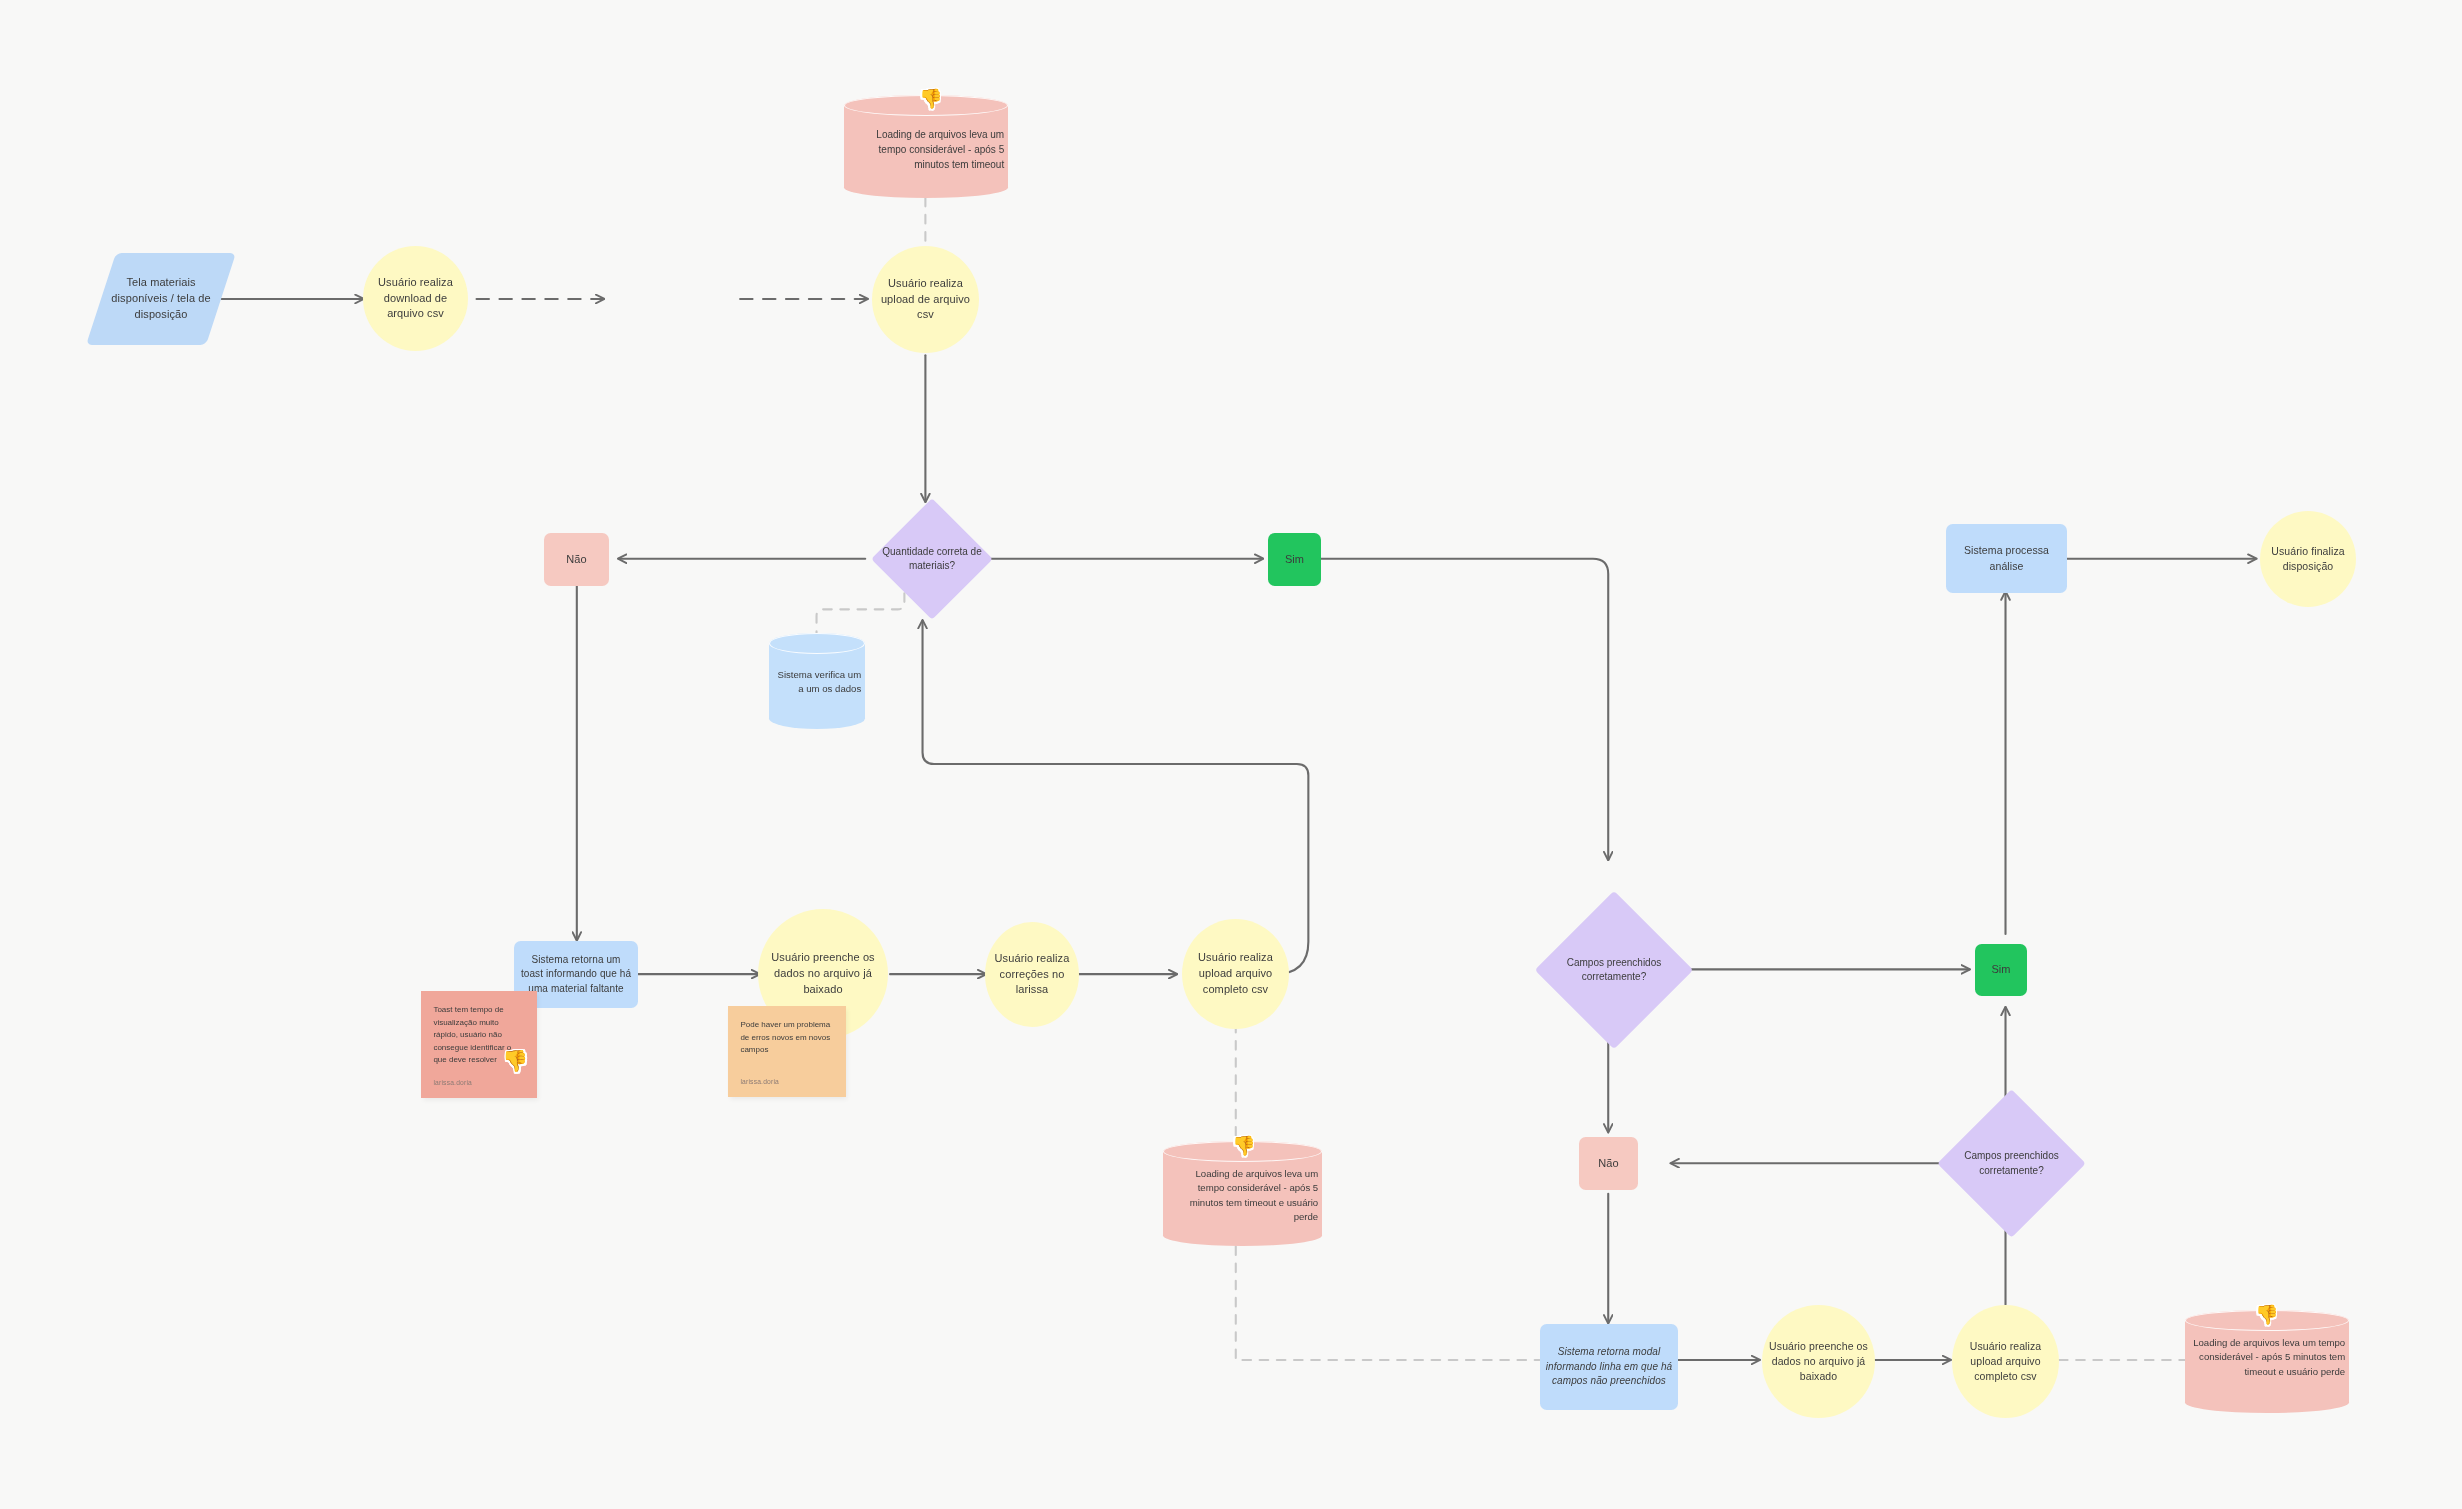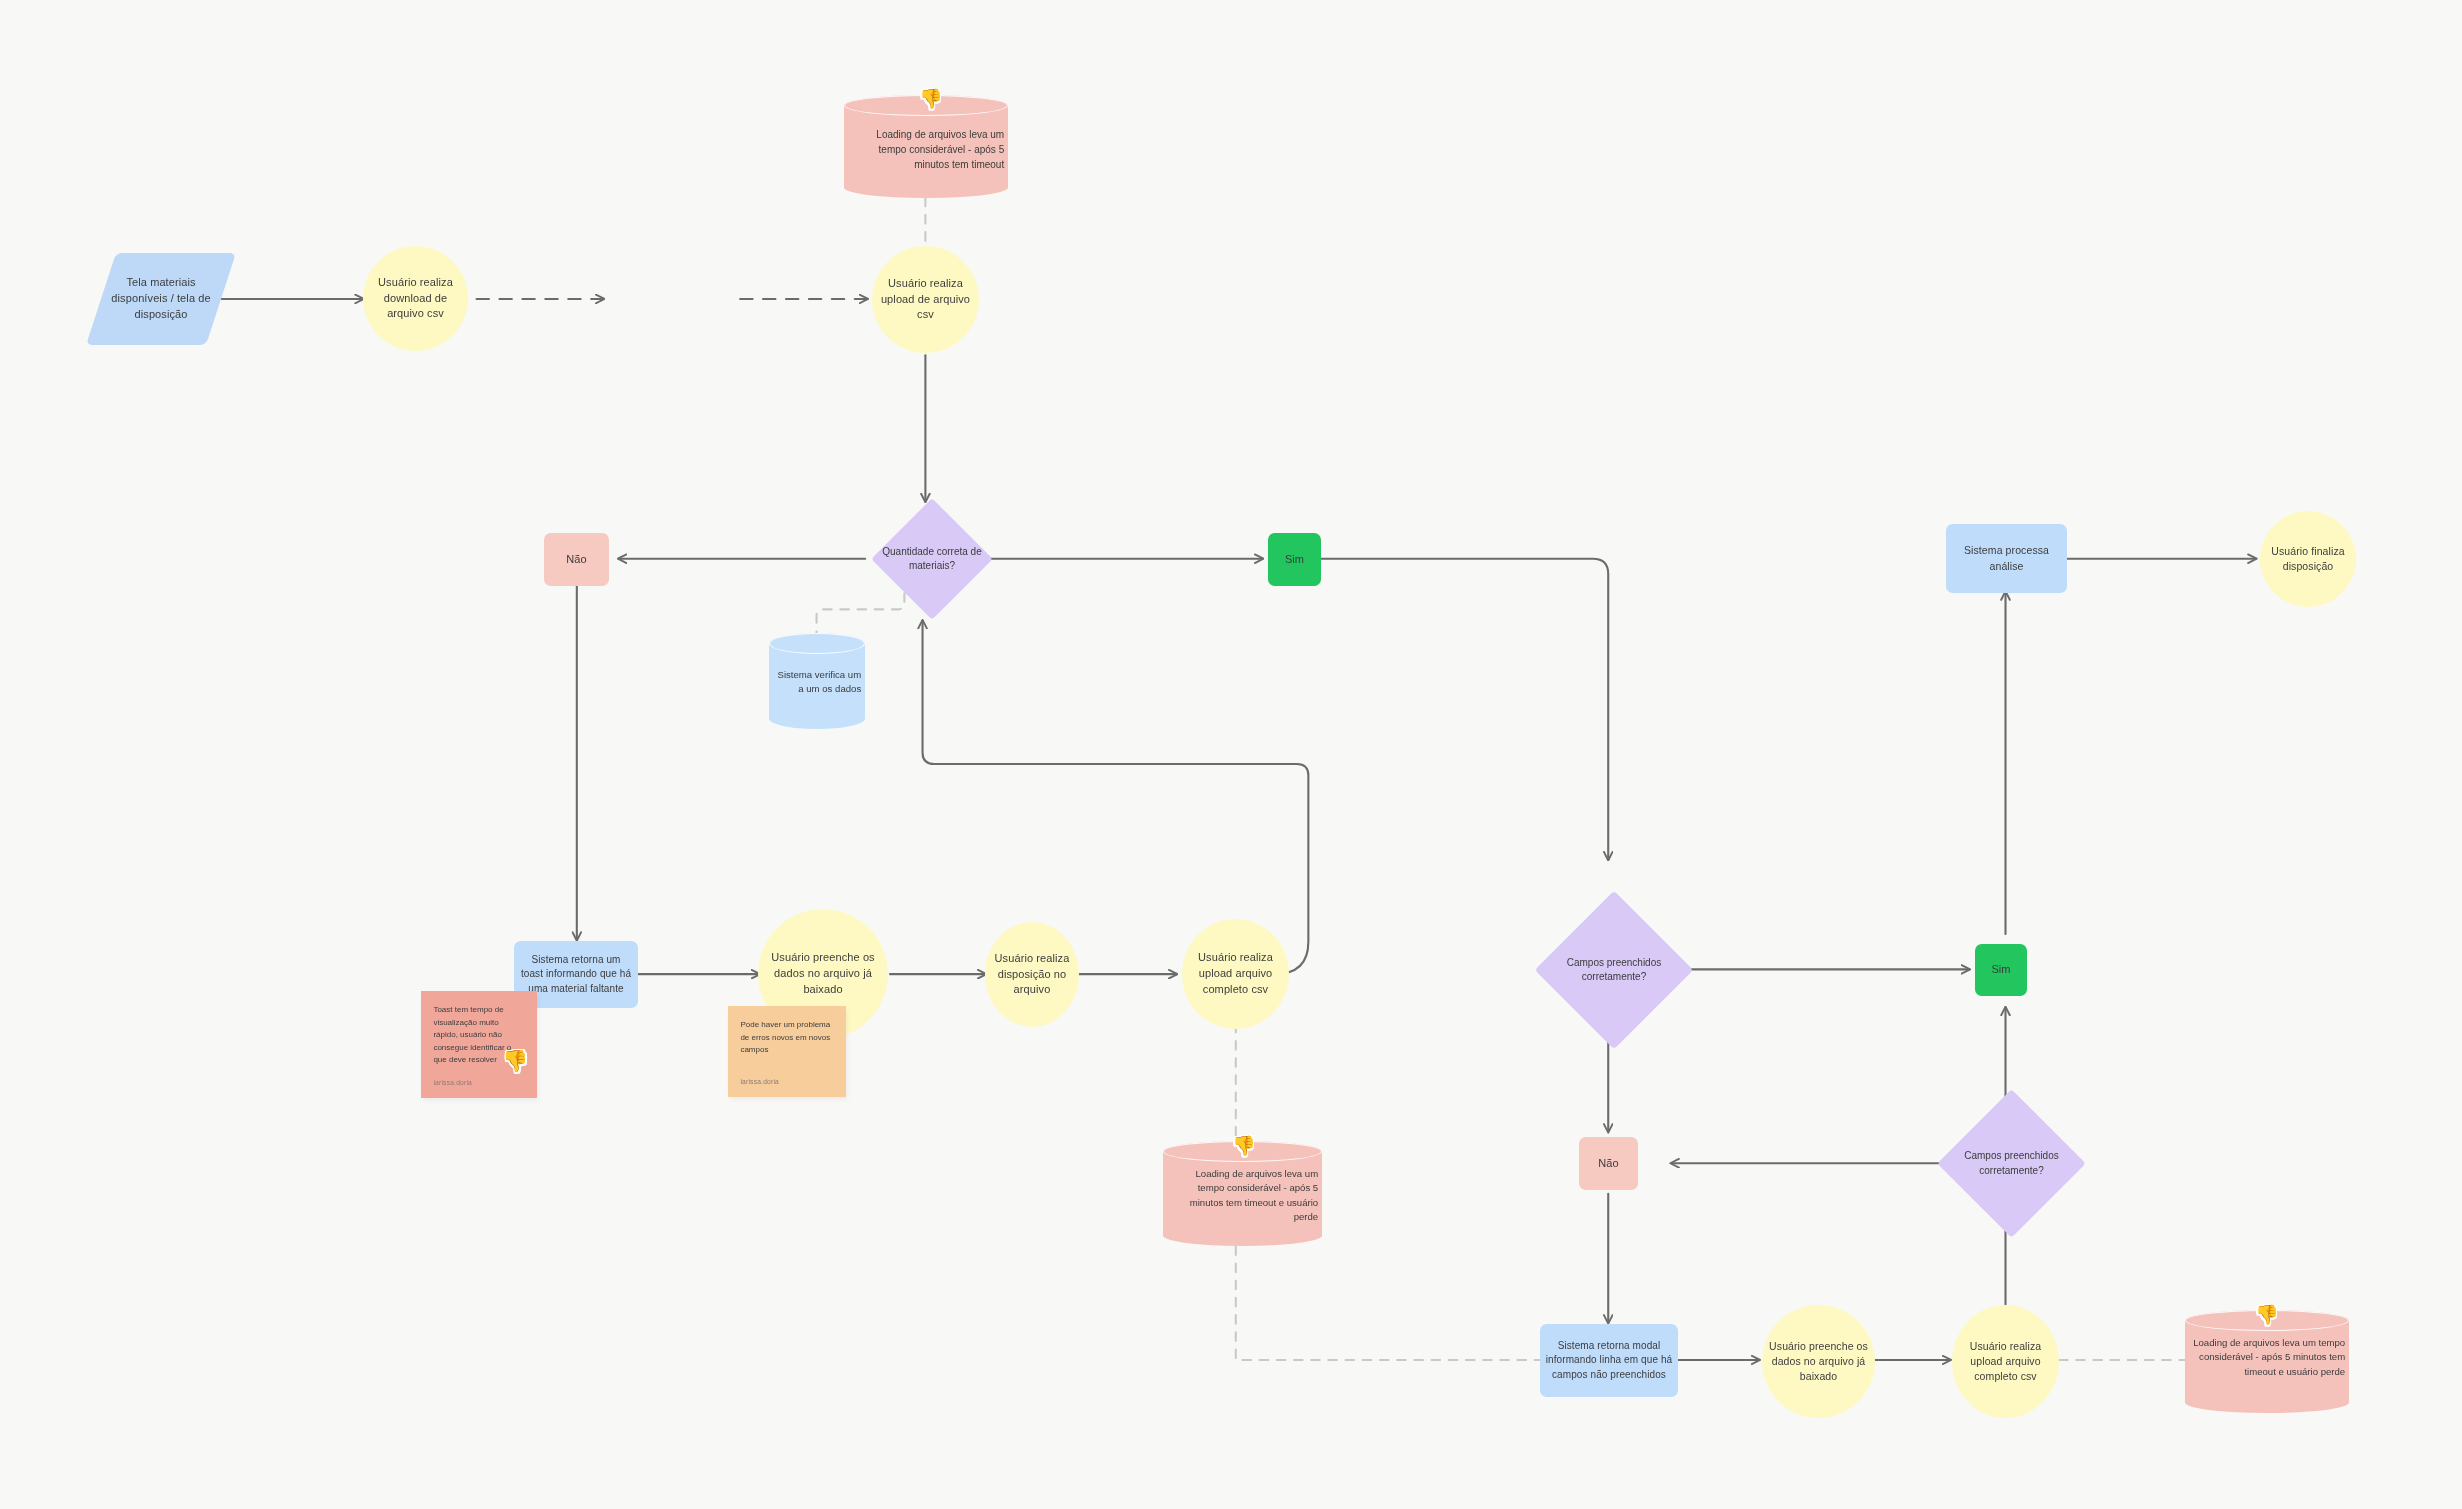--- a/index.html
+++ b/index.html
@@ -254,21 +254,21 @@
   <div class="node circle" style="left:758px; top:909px; width:130px; height:130px; font-size:11px;">
     <span class="txt">Usuário preenche os dados no arquivo já baixado</span>
   </div>
 
   <div class="sticky orange" style="left:728px; top:1006px; width:118px; height:91px; font-size:8px;">
     <span class="body">Pode haver um problema de erros novos em novos campos</span>
     <span class="author">larissa.doria</span>
   </div>
 
   <div class="node circle" style="left:985px; top:922px; width:94px; height:105px; font-size:11px;">
-    <span class="txt">Usuário realiza disposição no arquivo</span>
+    <span class="txt">Usuário realiza correções no larissa</span>
   </div>
 
   <div class="node circle" style="left:1182px; top:919px; width:107px; height:110px; font-size:11px;">
     <span class="txt">Usuário realiza upload arquivo completo csv</span>
   </div>
 
   <div class="cylinder cyl-red" style="left:1163px; top:1141px; width:159px; height:105px;">
     <div class="cyl-bottom"></div>
     <div class="cyl-body"></div>
     <div class="cyl-top"></div>
@@ -288,21 +288,21 @@
 
   <div class="node rect red" style="left:1579px; top:1137px; width:59px; height:53px; font-size:11px;">
     <span class="txt">Não</span>
   </div>
 
   <div class="diamond-wrap" style="left:1953px; top:1111px; width:105px; height:105px;">
     <div class="diamond-shape"></div>
     <div class="diamond-label" style="font-size:10px;">Campos preenchidos corretamente?</div>
   </div>
 
-  <div class="node rect blue" style="left:1540px; top:1324px; width:138px; height:73px; font-size:10px;">
+  <div class="node rect blue" style="left:1540px; top:1324px; width:138px; height:86px; font-size:10px;font-style:italic;">
     <span class="txt">Sistema retorna modal informando linha em que há campos não preenchidos</span>
   </div>
 
   <div class="node circle" style="left:1762px; top:1305px; width:113px; height:113px; font-size:10.5px;">
     <span class="txt">Usuário preenche os dados no arquivo já baixado</span>
   </div>
 
   <div class="node circle" style="left:1952px; top:1305px; width:107px; height:113px; font-size:10.5px;">
     <span class="txt">Usuário realiza upload arquivo completo csv</span>
   </div>

